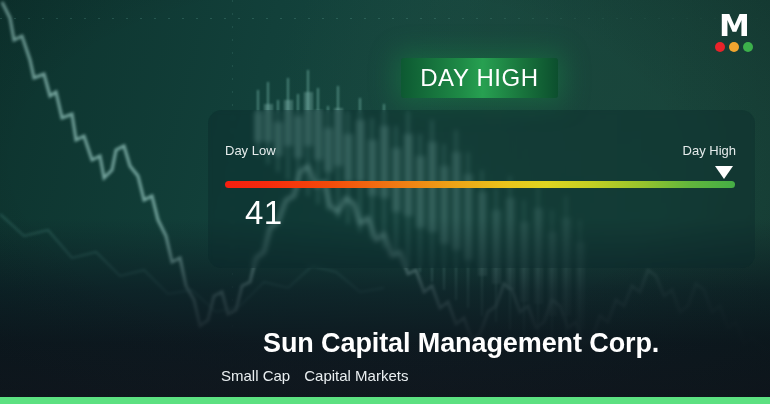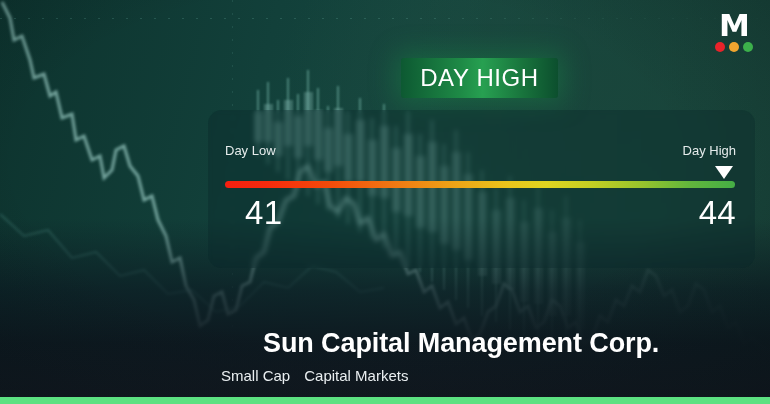--- a/index.html
+++ b/index.html
@@ -345,21 +345,20 @@
     <div class="range-labels">
       <span class="range-label">Day Low</span>
       <span class="range-label">Day High</span>
     </div>
 
     <div class="range-bar"></div>
     <div class="marker"></div>
 
     <div class="range-values">
       <span class="range-value">41</span>
-      <span class="range-value">44</span>
     </div>
   </div>
 
   <div class="footer">
     <div class="company-name">Sun Capital Management Corp.</div>
     <div class="tags">
       <span class="tag">Small Cap</span>
       <span class="tag">Capital Markets</span>
     </div>
   </div>

